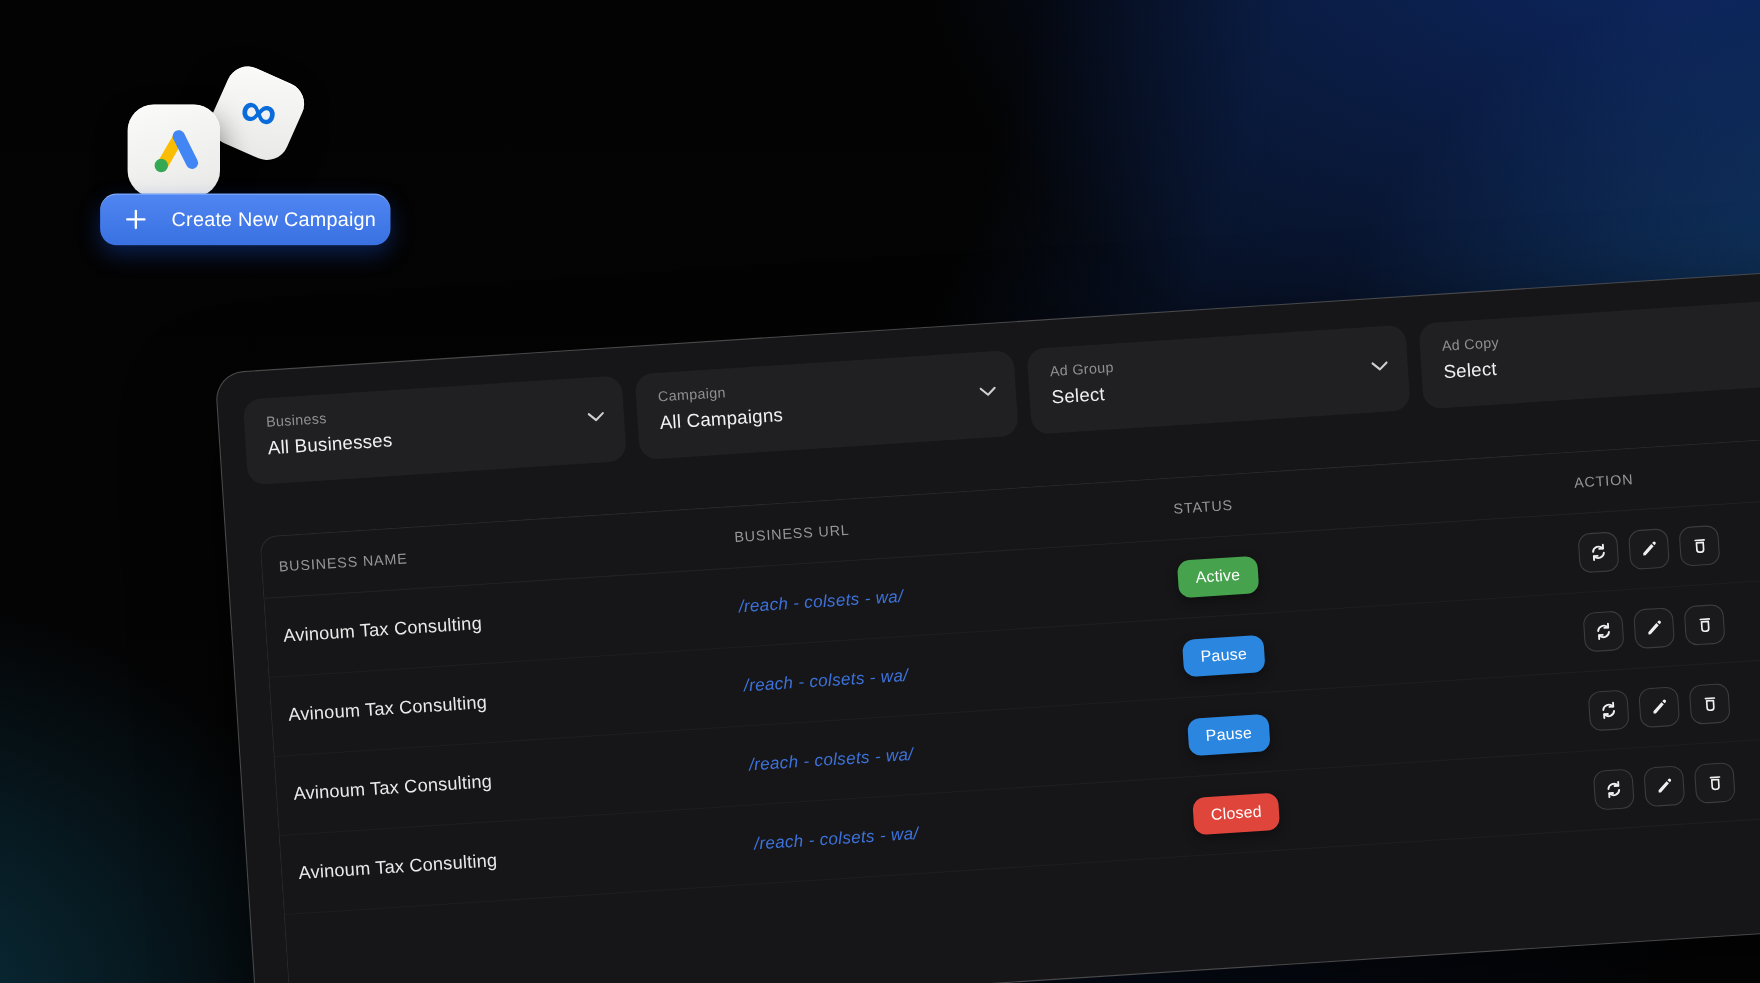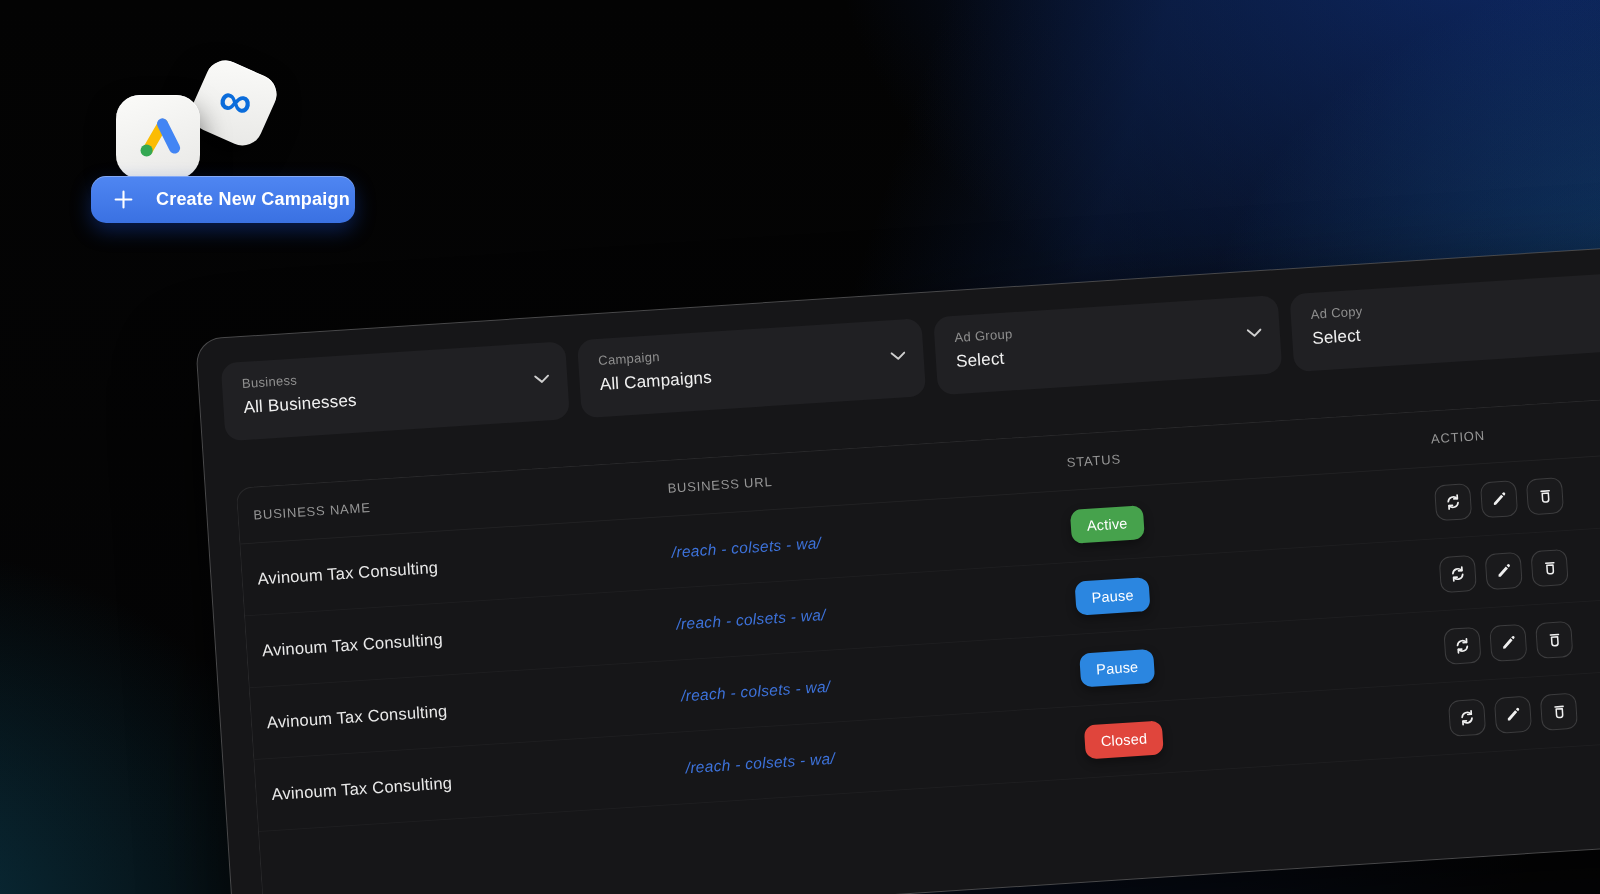--- a/index.html
+++ b/index.html
@@ -39,21 +39,21 @@
   .tile-google {
     left:116px; top:95px; width:84px; height:84px; border-radius:24px; z-index:2;
   }
   .create-btn {
     position:absolute; left:91px; top:176px; width:264px; height:47px; z-index:3;
     border:none; cursor:pointer;
     border-radius:15px;
     background:linear-gradient(180deg,#4f86f2,#3a71e2);
     box-shadow:0 8px 20px rgba(20,70,190,0.40), inset 0 1px 0 rgba(255,255,255,0.30);
     display:flex; align-items:center; gap:22px; padding-left:22px;
-    color:#fff; font-size:18px; font-weight:700; letter-spacing:0.2px;
+    color:#fff; font-size:18px; font-weight:400; letter-spacing:0.2px;
   }
 
   
   .panel {
     position:absolute; left:195px; top:339px; width:1560px; height:600px; z-index:2;
     background:#161618;
     border:1px solid rgba(255,255,255,0.22);
     border-radius:26px;
     transform:rotate(-3.7deg);
     transform-origin:0 0;

